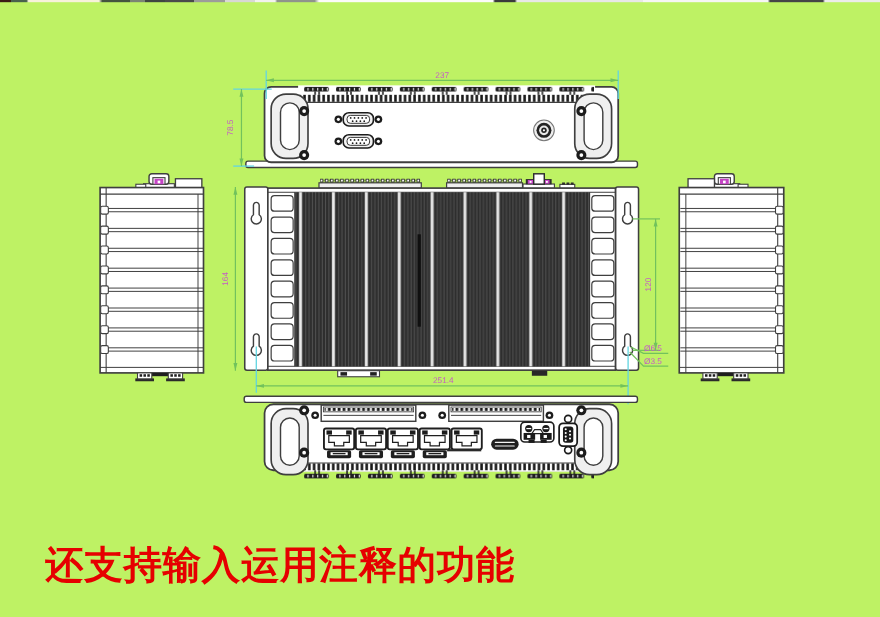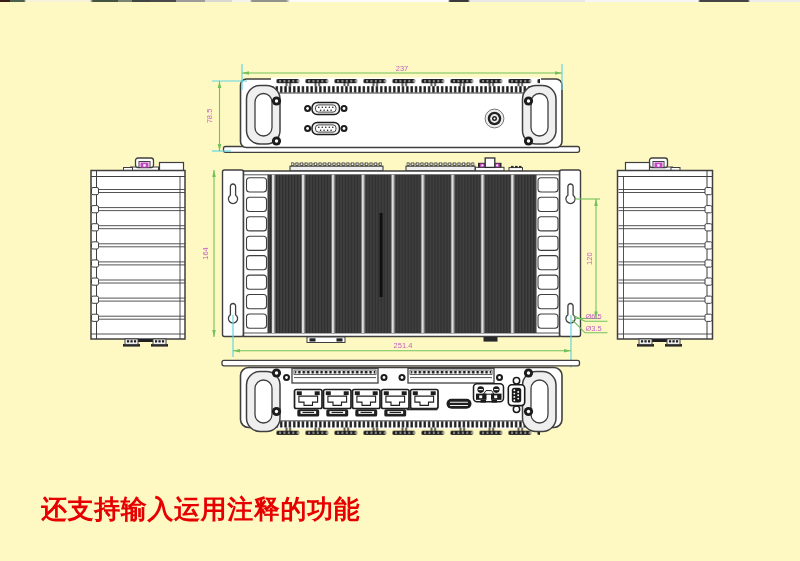--- a/index.html
+++ b/index.html
@@ -1,33 +1,33 @@
 <!DOCTYPE html>
 <html style="--drawing-line: #3f3f3f; --dimension-line: #72c25c; --extension-line: #63d5e1; --dimension-text: #c45cc4; --magenta-connector: #c545c5; --fin-dark: #2f2f2f; --fin-separator: #cdcdcd; --caption-red: #e60000; --background: #ffffff;"><head>
 <meta charset="utf-8">
 <style>
   html,body{margin:0;padding:0;background:#fff;}
-  #stage{position:relative;width:800px;height:561px;background:#fef9c3;overflow:hidden;
+  #stage{position:relative;width:800px;height:561px;background:#bef264;overflow:hidden;
          font-family:"Liberation Sans",sans-serif;}
   #top-sliver{position:absolute;left:0;top:0;width:800px;height:2px;
     background:linear-gradient(to right,
       #3b1c15 0 10px,#49614d 10px 24px,#f7f2da 26px 90px,#44543f 93px 118px,
       #7b8474 118px 132px,#3f4542 132px 150px,#4a4a4c 150px 176px,#9c9c9a 176px 205px,
       #d8d8d4 205px 232px,#f2f2ee 232px 250px,#8f938c 252px 286px,#fbfbf9 290px 448px,
       #3a3a3c 450px 468px,#e8e8e6 470px 585px,#f6f6f4 585px 698px,#454547 700px 748px,
       #ececea 750px 800px);}
   #drawing{position:absolute;left:0;top:0;}
   .ln{stroke:var(--drawing-line);fill:none;}
   .fw{fill:#fff;stroke:var(--drawing-line);}
   .dim{stroke:var(--dimension-line);stroke-width:1.1;fill:none;}
   .dimfill{fill:var(--dimension-line);stroke:none;}
   .ext{stroke:var(--extension-line);stroke-width:1.2;fill:none;}
   text.dimtxt{fill:var(--dimension-text);font-size:7.5px;
     font-family:"Liberation Sans",sans-serif;}
-  #caption{position:absolute;left:41px;top:496px;font-size:26px;font-weight:bold;
+  #caption{position:absolute;left:41px;top:496px;font-size:35px;font-weight:bold;
     letter-spacing:0.6px;color:var(--caption-red);white-space:nowrap;line-height:1.05;}
 </style>
 </head>
 <body>
 
 <div id="stage">
   <div id="top-sliver"></div>
 
   <svg id="drawing" width="800" height="561" viewBox="0 0 800 561">
     <defs>

